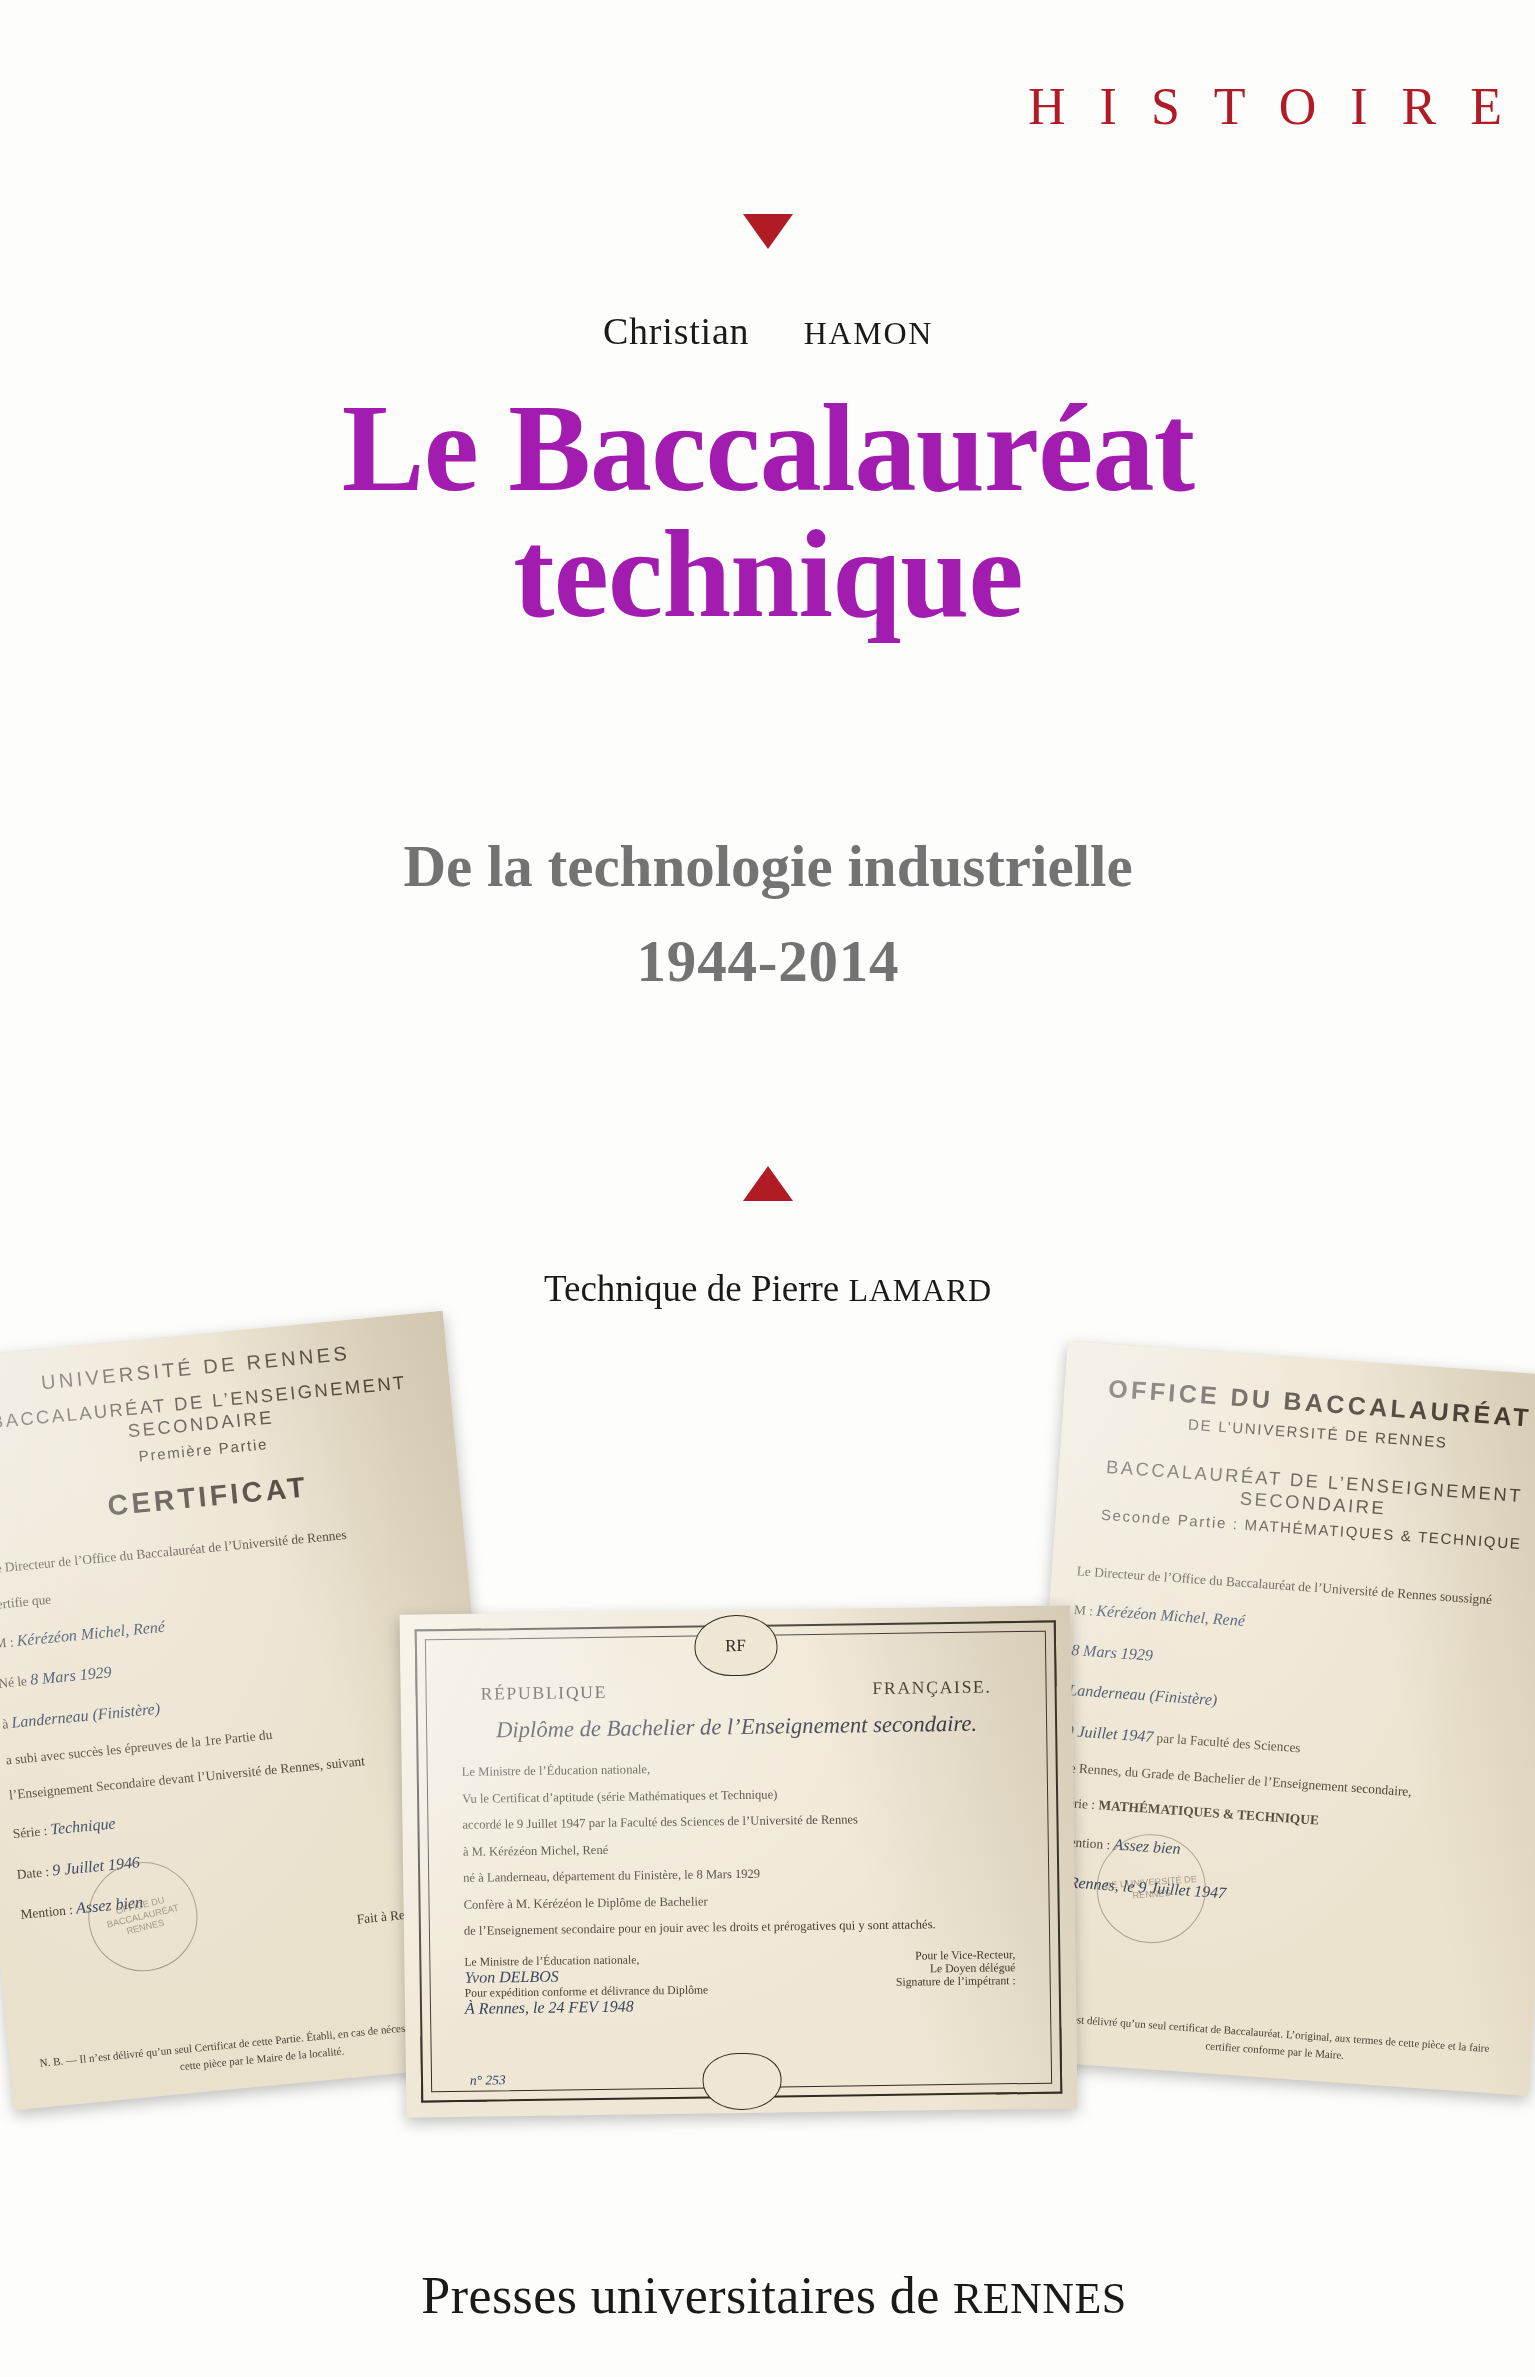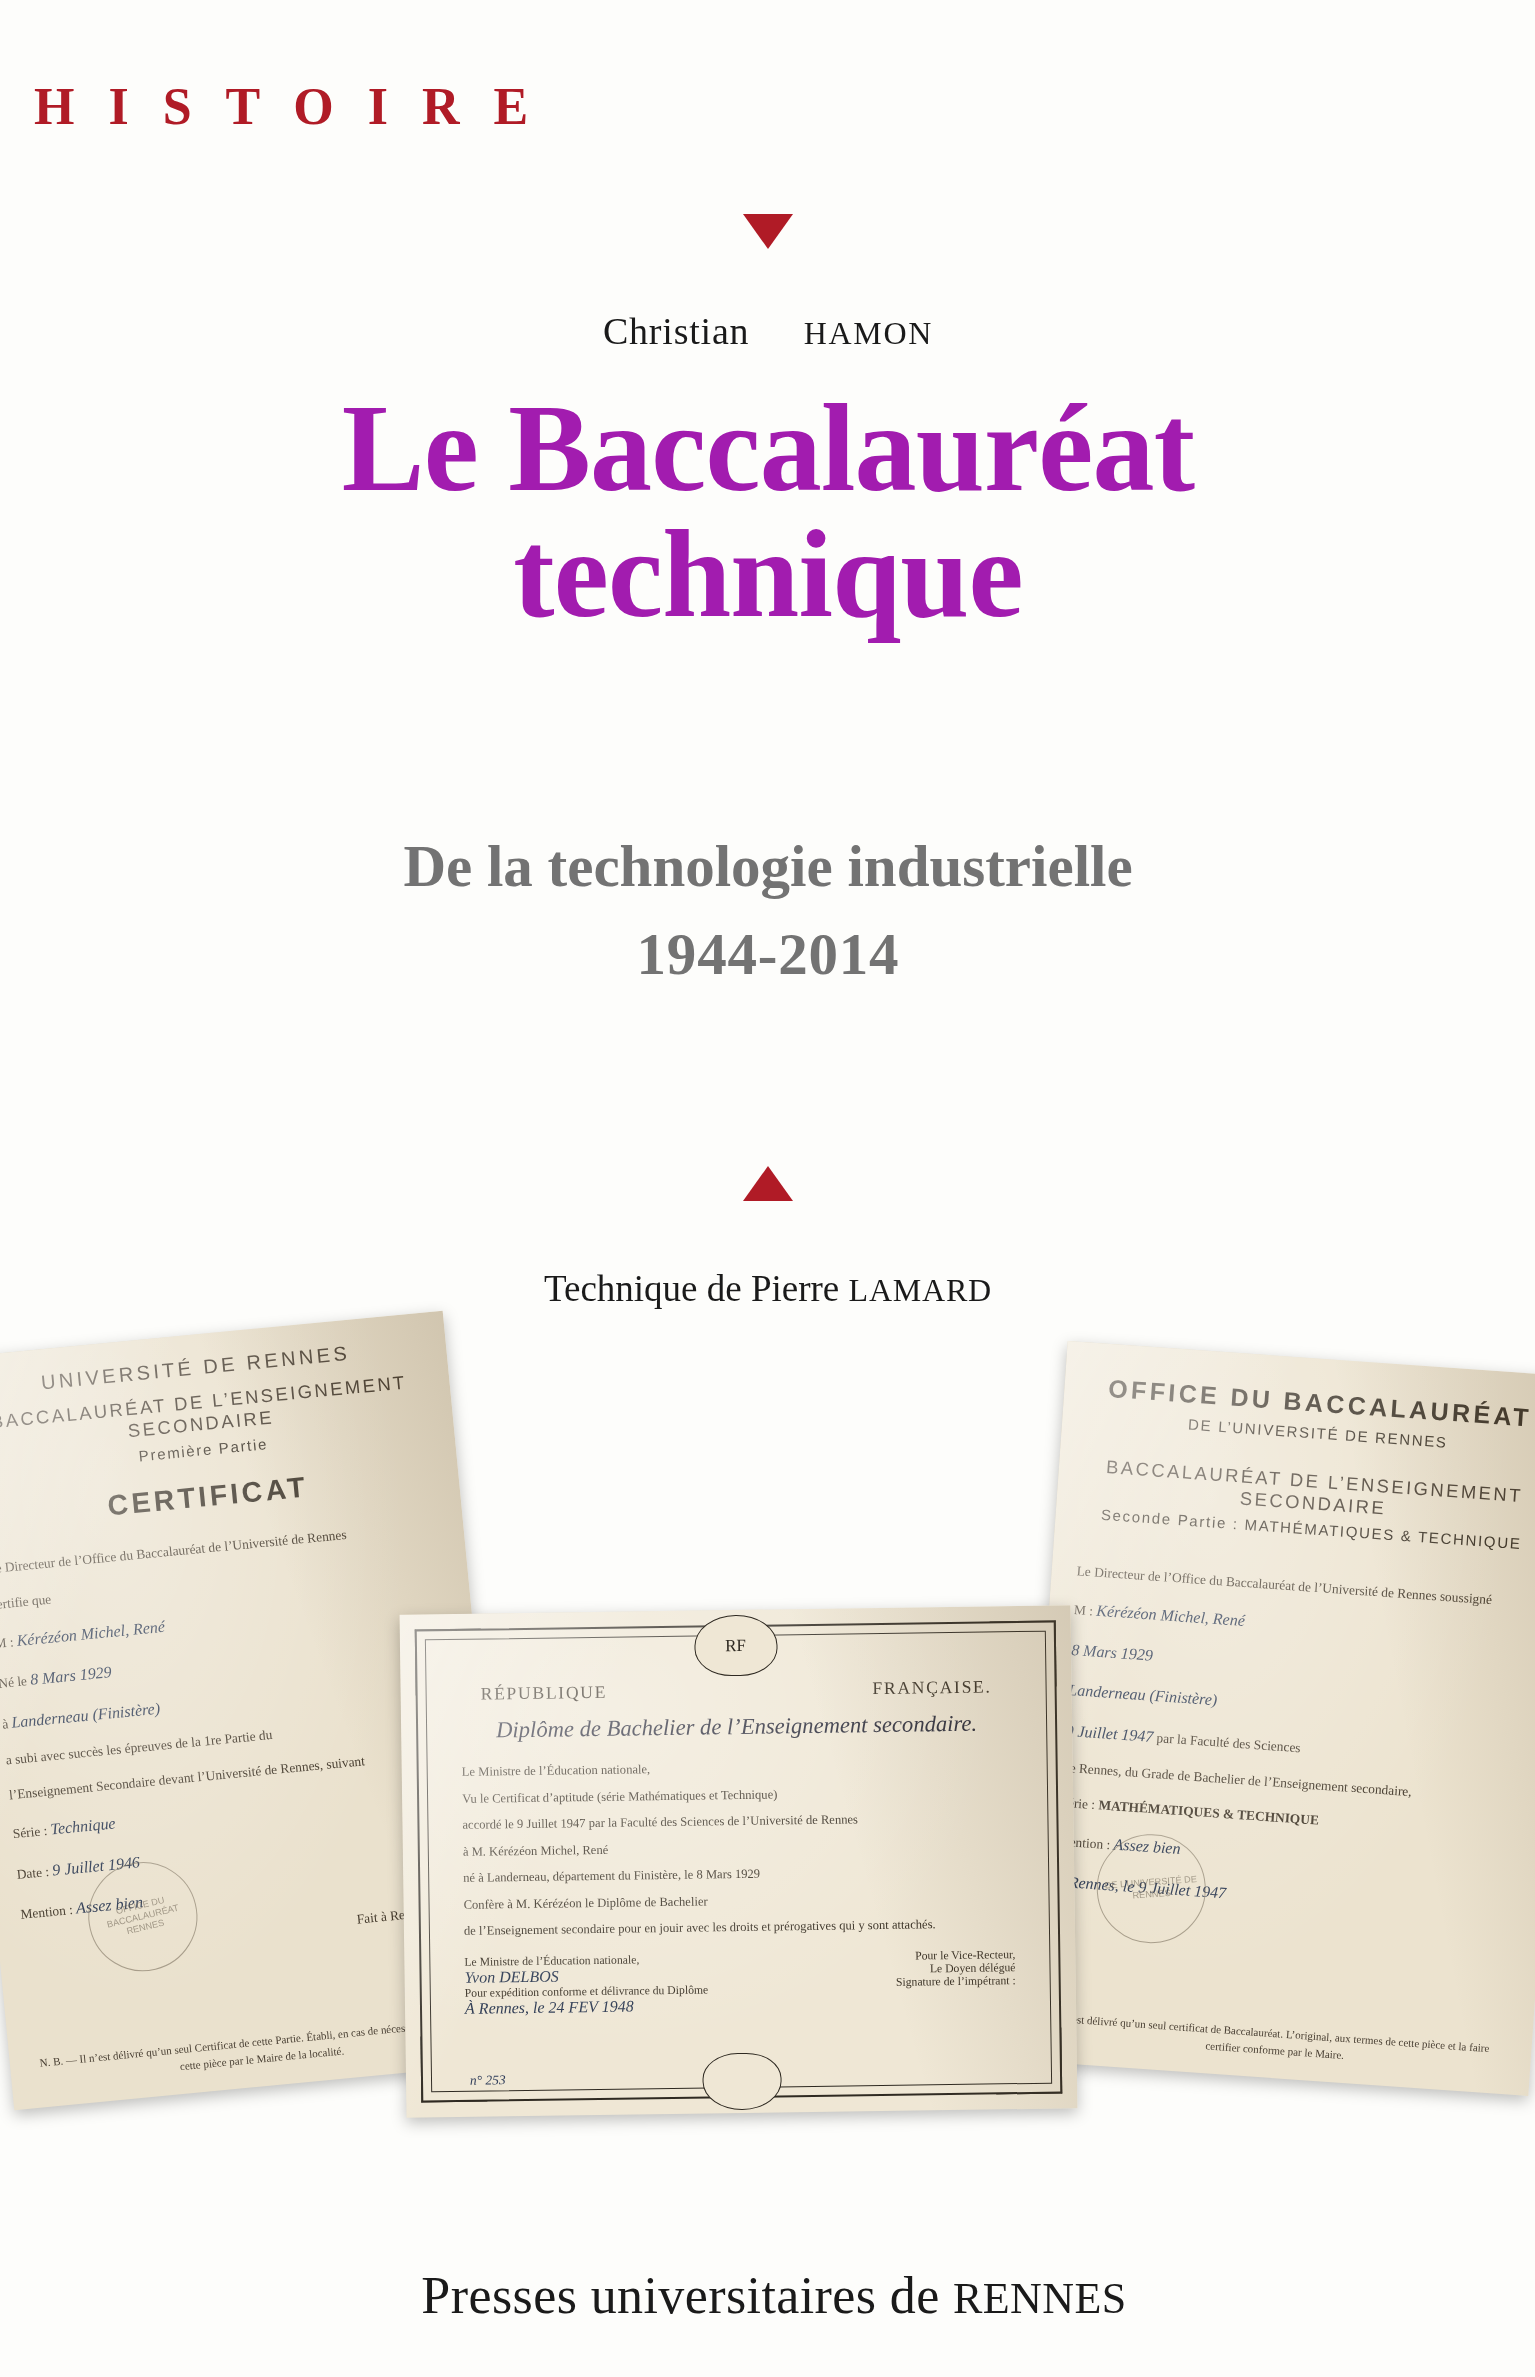--- a/index.html
+++ b/index.html
@@ -22,25 +22,25 @@
     inset: 0;
     background: #fdfdfb;
   }
 
   
   .collection {
     position: absolute;
     top: 77px;
     left: 0;
     right: 0;
-    text-align: left;
+    text-align: right;
     color: #b01b26;
     font-family: "Liberation Serif", serif;
     font-size: 52px;
-    font-weight: 700;
+    font-weight: 400;
     letter-spacing: 34px;
     text-indent: 34px;
   }
 
   
   .tri-down {
     position: absolute;
     left: 50%;
     transform: translateX(-50%);
     width: 0;
@@ -102,21 +102,21 @@
     right: 0;
     text-align: center;
     font-family: "Liberation Serif", serif;
     font-weight: 700;
     font-size: 59px;
     line-height: 1.25;
     color: #737373;
   }
   .subtitle .dates {
     display: block;
-    margin-top: 14px;
+    margin-top: 21px;
     letter-spacing: 0.8px;
   }
 
   
   .credits {
     position: absolute;
     top: 1262px;
     left: 0;
     right: 0;
     text-align: center;

